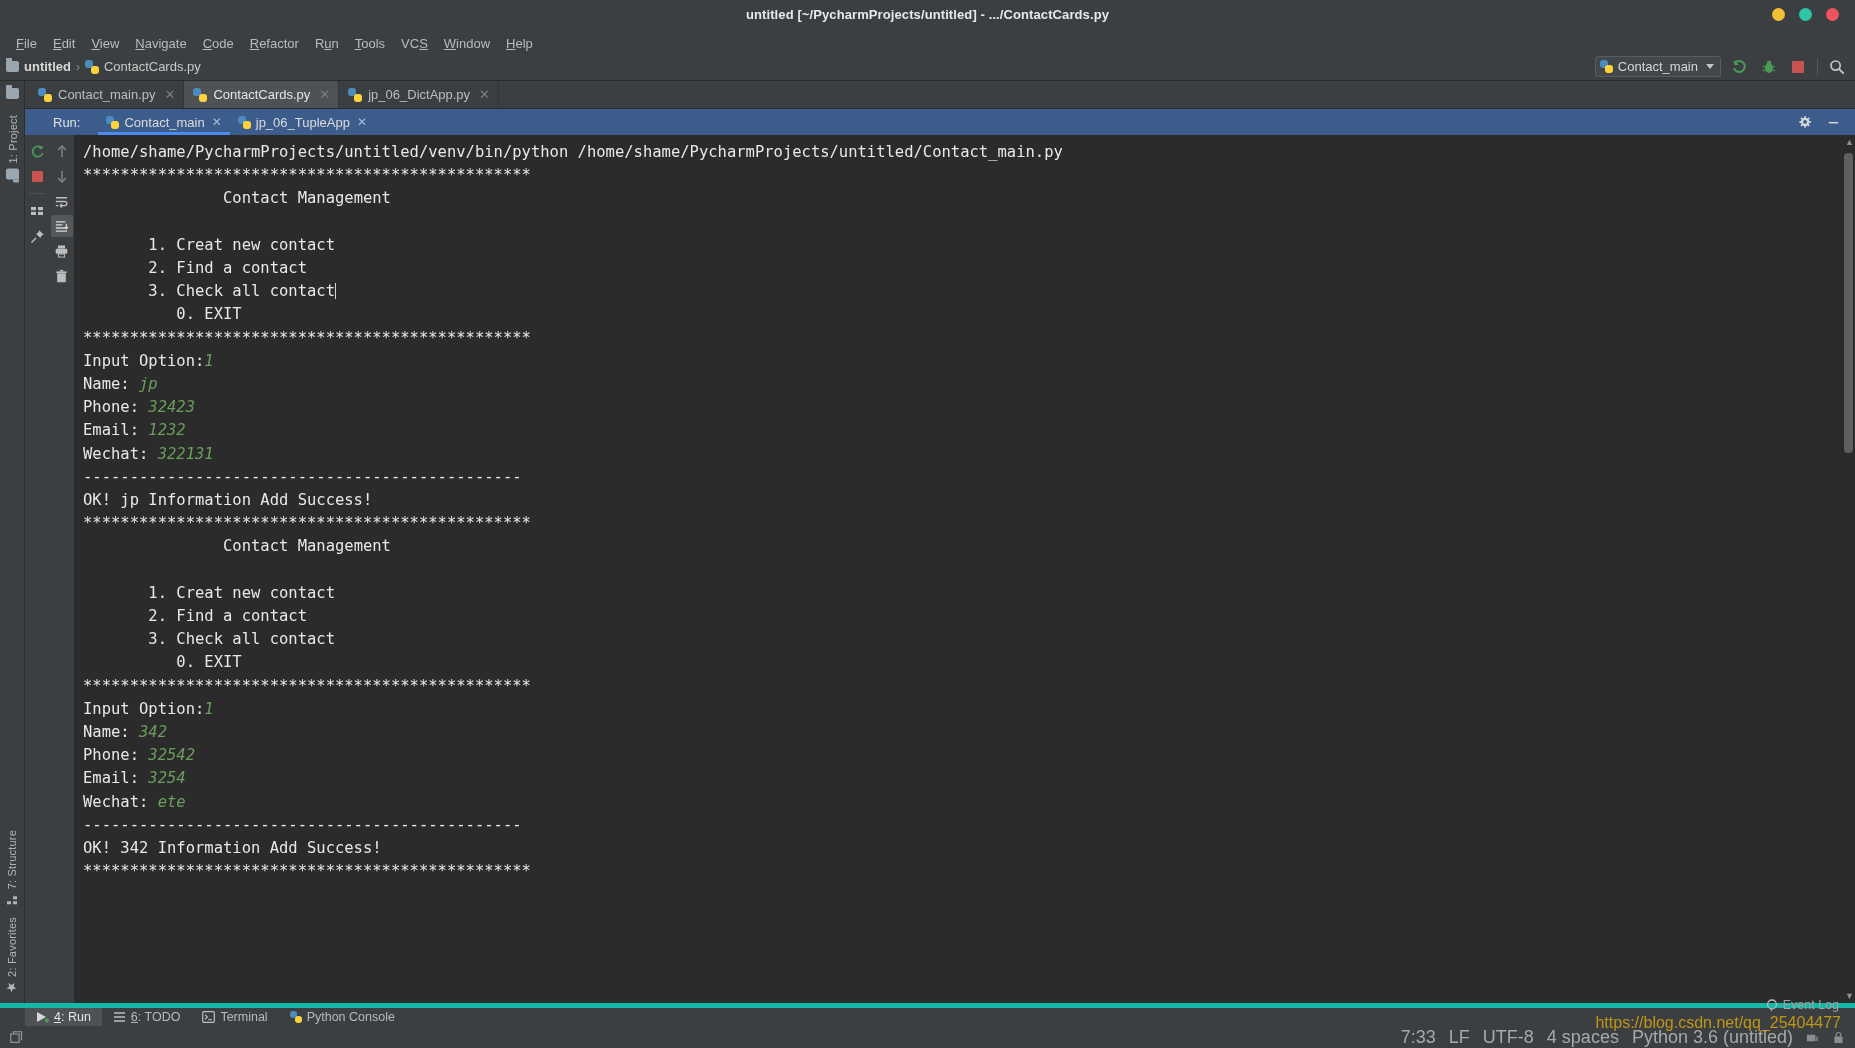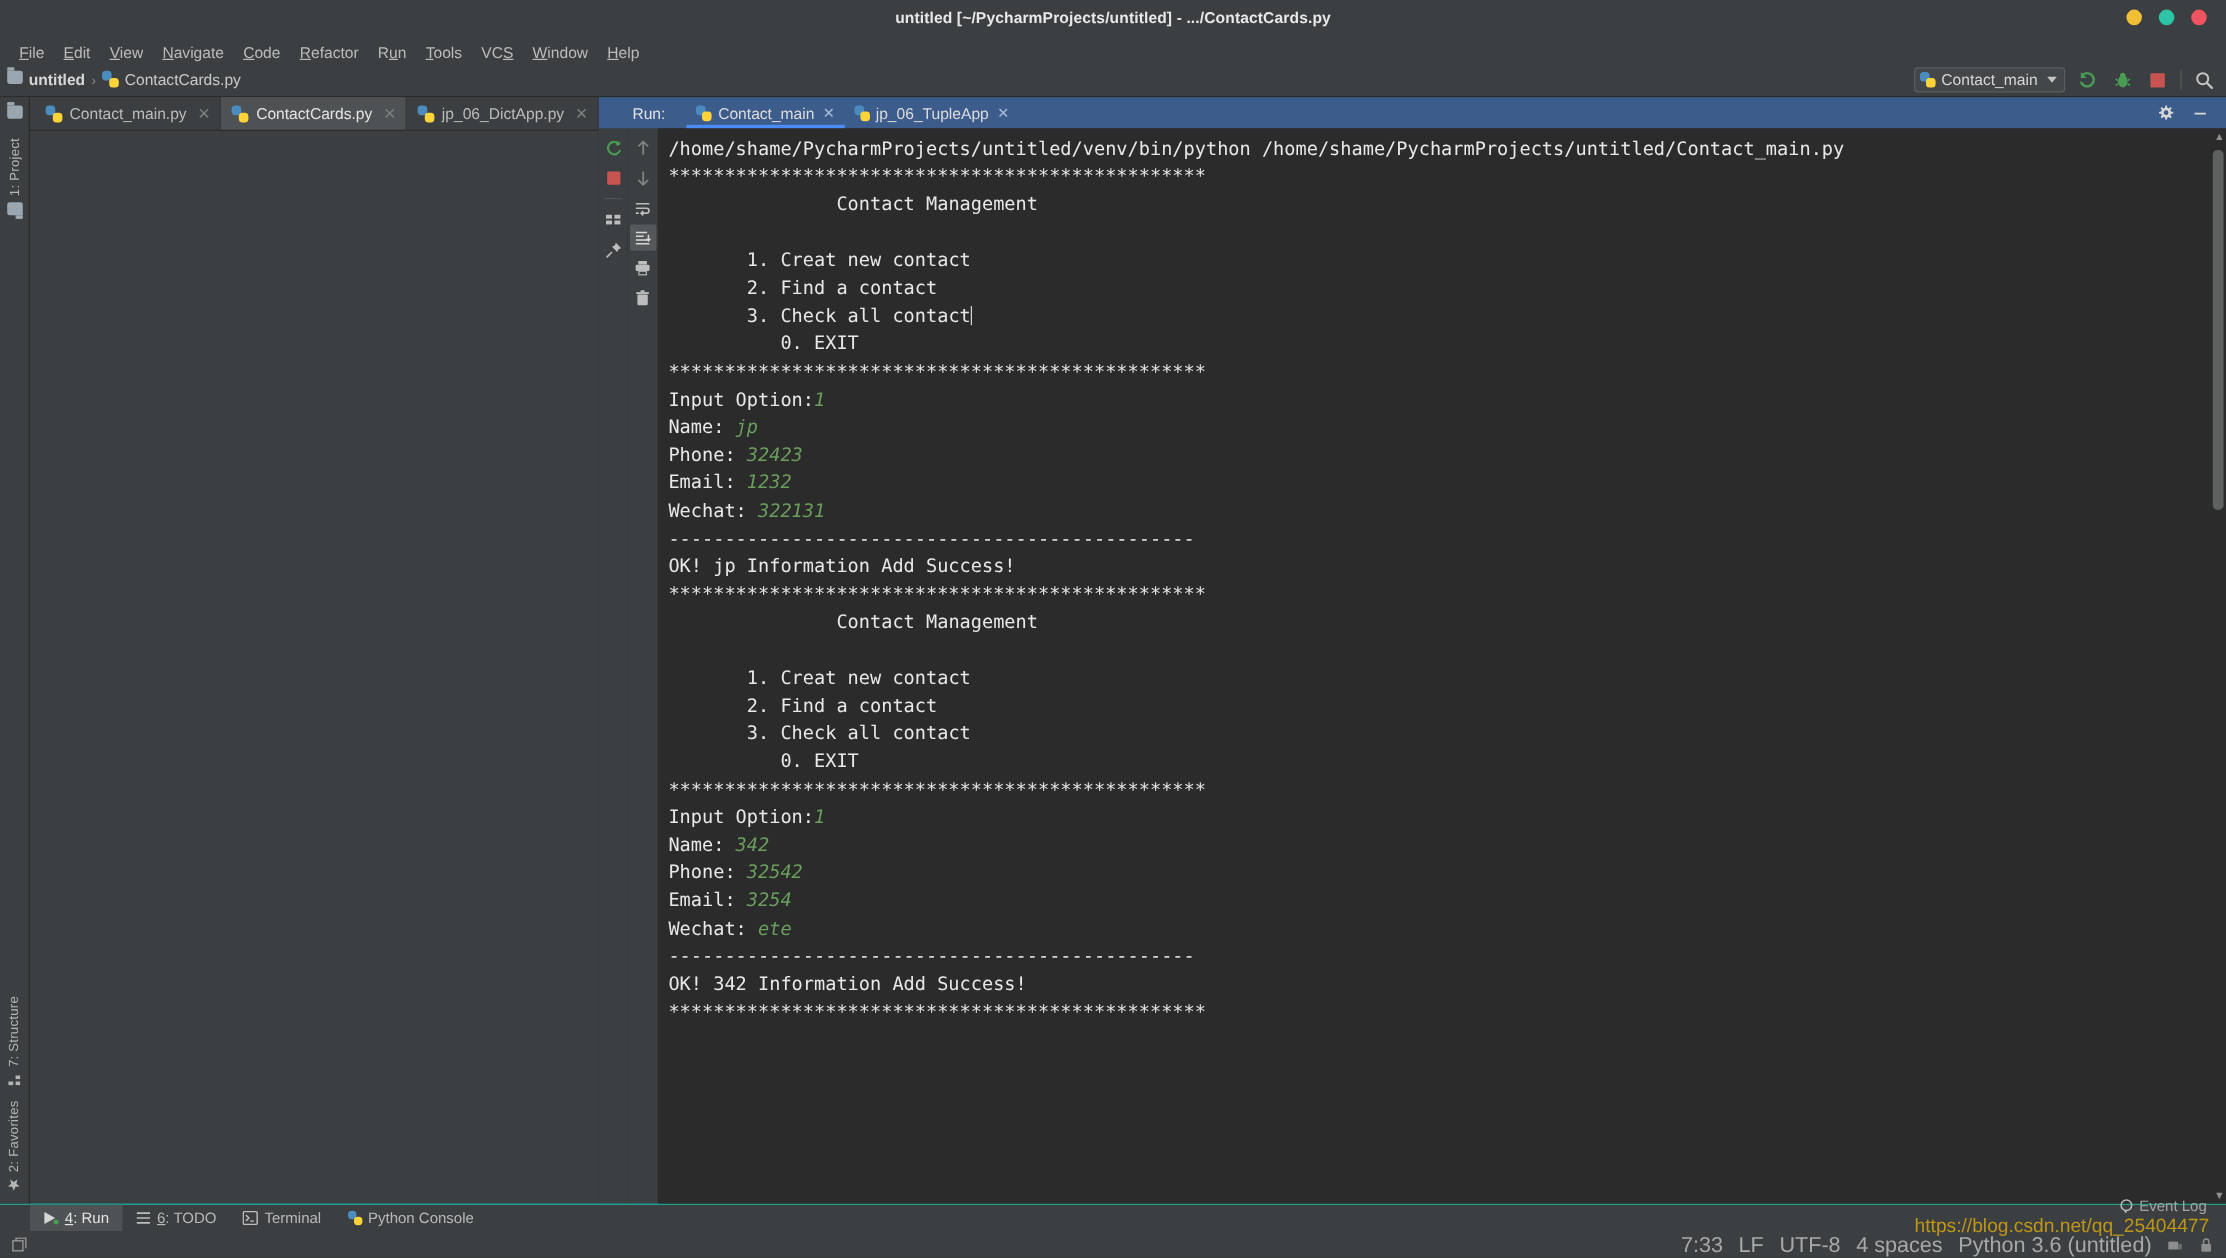--- a/index.html
+++ b/index.html
@@ -44,21 +44,21 @@
 
   
   .toolbar {
     height: 28px; flex: 0 0 28px;
     background: #3c3f41;
     display: flex; align-items: center;
     border-bottom: 1px solid #2b2b2b;
     padding: 0 8px 0 6px;
   }
   .crumbs { display: flex; align-items: center; gap: 5px; font-size: 13px; color: #c9c9c9; }
-  .crumb { display: flex; gap: 5px; }
+  .crumb { display: flex; align-items: center; gap: 5px; }
   .crumb-sep { color: #8a8a8a; font-size: 12px; }
   .folder-ico {
     width: 13px; height: 11px; background: #9aa7b0; border-radius: 1px 2px 2px 2px;
     position: relative; display: inline-block;
   }
   .folder-ico:before {
     content:""; position:absolute; left:0; top:-3px; width:6px; height:3px;
     background:#9aa7b0; border-radius:1px 1px 0 0;
   }
   .pyfile-ico {
@@ -96,21 +96,21 @@
   .vtab {
     writing-mode: vertical-rl; transform: rotate(180deg);
     font-size: 11px; color: #b4b4b4; letter-spacing: .2px;
     padding: 6px 3px; display: flex; align-items: center; gap: 5px;
     white-space: nowrap;
   }
   .rail-top { display: flex; flex-direction: column; align-items: center; gap: 2px; }
   .rail-bottom { margin-top: auto; display: flex; flex-direction: column; align-items: center; padding-bottom: 4px; }
   .mini-ico { width: 11px; height: 11px; }
 
-  .content-col { flex: 1 1 auto; display: flex; flex-direction: row; min-width: 0; }
+  .content-col { flex: 1 1 auto; display: flex; flex-direction: column; min-width: 0; }
 
   
   .editor-tabs {
     height: 28px; flex: 0 0 28px; background: #3c3f41;
     display: flex; align-items: stretch; padding-left: 4px;
     border-bottom: 1px solid #2b2b2b;
   }
   .etab {
     display: flex; align-items: center; gap: 6px;
     padding: 0 8px 0 9px; font-size: 13px; color: #bcbcbc;
@@ -172,21 +172,21 @@
     position: absolute; right: 2px; top: 0; width: 9px; height: 100%;
   }
   .vscroll .thumb {
     position: absolute; left: 0; width: 9px; background: #5e6060; border-radius: 4px;
   }
   .vscroll .arrow { position:absolute; left:1px; color:#8f8f8f; font-size:9px; }
 
   
   .statusbar-row {
     height: 23px; flex: 0 0 23px; background: #3c3f41;
-    display: flex; align-items: stretch; border-top: 1px solid #14b8a6;
+    display: flex; align-items: stretch; border-top: 5px solid #14b8a6;
   }
   .sb-item {
     display: flex; align-items: center; gap: 5px; padding: 0 11px;
     font-size: 12.5px; color: #b9b9b9;
   }
   .sb-item.active { background: #4e5254; color: #e4e4e4; }
   .sb-item .u { text-decoration: underline; }
   .statusbar2 {
     height: 22px; flex: 0 0 22px; background: #3c3f41;
     display: flex; align-items: center; padding: 0 10px;

